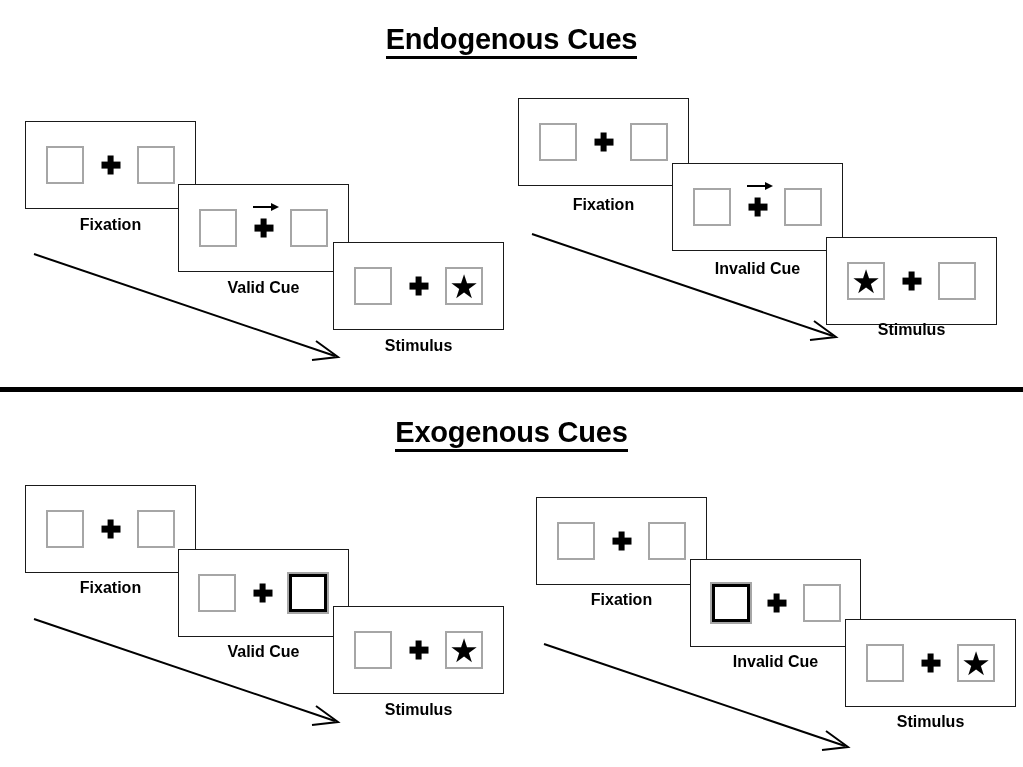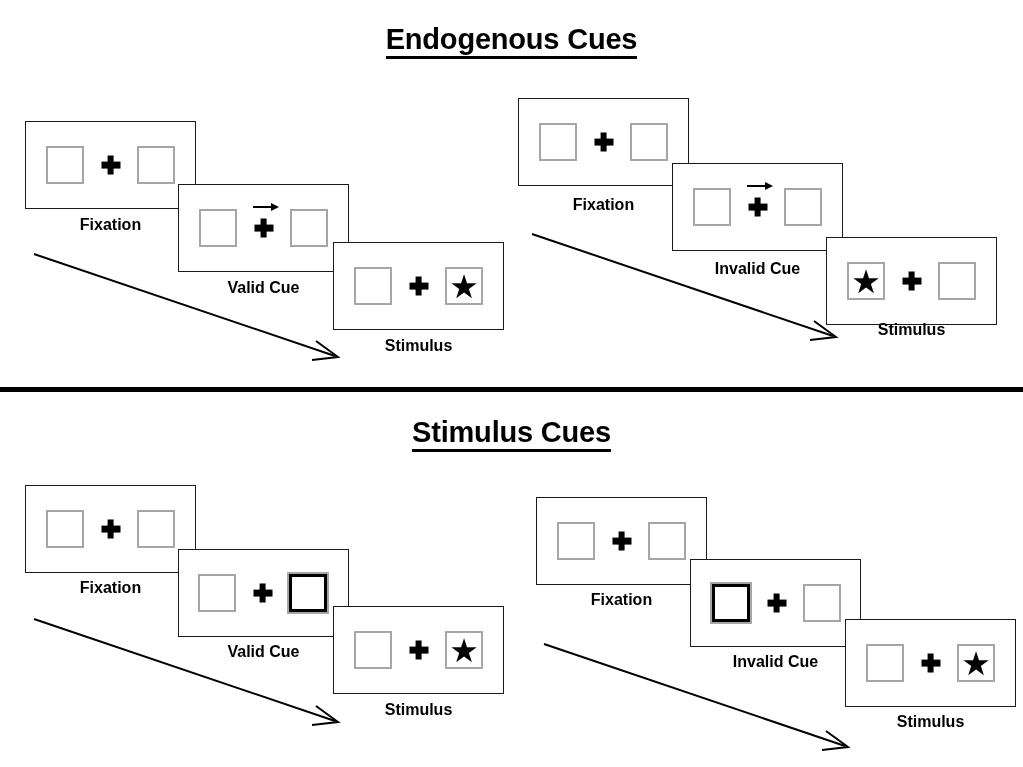--- a/index.html
+++ b/index.html
@@ -204,21 +204,21 @@
       </div>
       <div class="plus" style="width:19px; height:19px;"></div>
       <div class="box" style="width:38px; height:38px; margin-left:17px;"></div>
     </div>
   </div>
   <div class="caption" style="left:826px; top:322px; width:171px;">Stimulus</div>
 
   <div class="divider" style="top:387px;"></div>
 
   <div class="section-title" style="left:0; top:417px; width:1023px; border-bottom:none;">
-    <span style="display:inline-block; border-bottom:3px solid #000; padding-bottom:2px;">Stimulus Cues</span>
+    <span style="display:inline-block; border-bottom:3px solid #000; padding-bottom:2px;">Exogenous Cues</span>
   </div>
 
   <svg class="time-arrow" style="left:20px; top:605px; width:340px; height:135px;" viewBox="0 0 340 135">
     <line x1="14" y1="14" x2="315" y2="116" stroke="#000" stroke-width="2"></line>
     <path d="M 296 101 L 318 117 L 292 120" fill="none" stroke="#000" stroke-width="2"></path>
   </svg>
 
   <div class="frame" style="left:25px; top:485px; width:171px; height:88px;">
     <div class="frame-inner">
       <div class="box" style="width:38px; height:38px; margin-right:17px;"></div>

